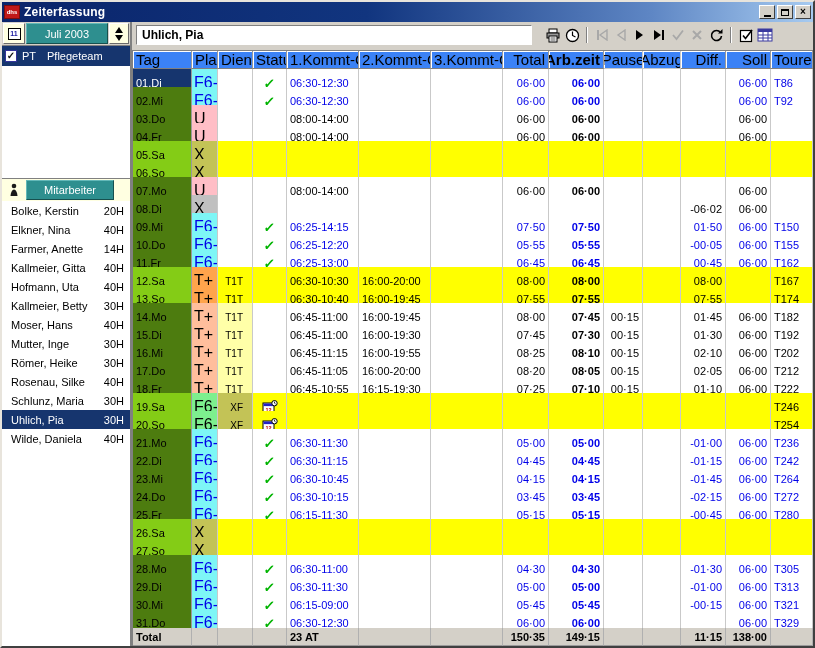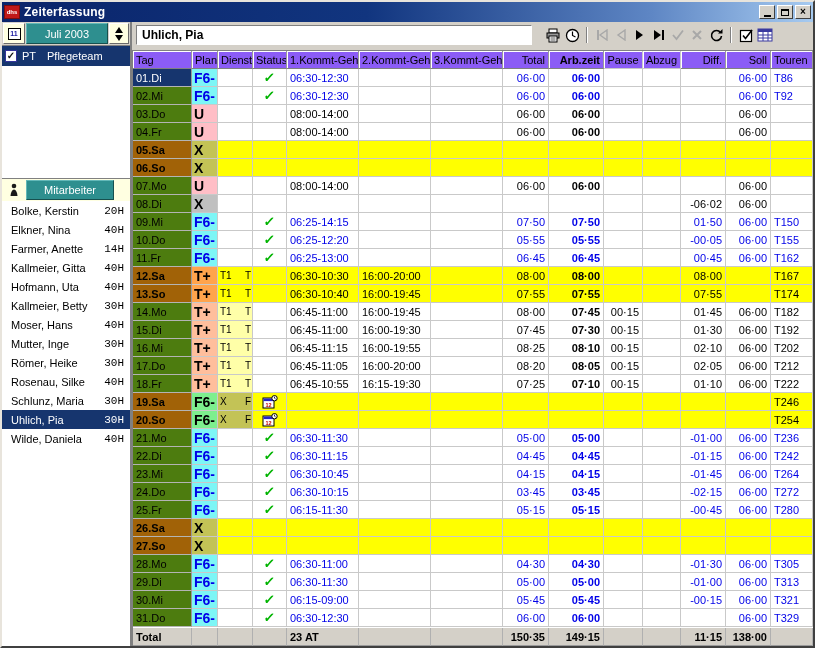--- a/index.html
+++ b/index.html
@@ -48,51 +48,51 @@
   .cbx { width:12px; height:12px; background:#fff; border:1px solid #33339a; color:#111; font-size:10px;
          font-weight:bold; line-height:10px; text-align:center; }
   .grp-code { width:20px; }
 
   .mit-row { height:22px; flex:0 0 22px; display:flex; align-items:stretch; padding:1px; gap:1px; background:#FFFFE1; }
   .mit-row .teal-btn { flex:0 0 88px; }
   .mit-fill { flex:1; background:#FFFFE1; }
 
   .emp-list { flex:1; background:#fff; font-size:11px; overflow:hidden; }
   .emp { height:19px; display:flex; align-items:center; padding:0 6px 0 9px; color:#000; }
-  .emp .h { margin-left:auto;font-family:Liberation Mono, monospace; }
+  .emp .h { margin-left:auto; }
   .emp.sel { background:#16356E; color:#fff; }
 
   
   .topbar { height:26px; flex:0 0 26px; display:flex; align-items:center; padding:2px 4px; gap:12px; background:#D4D0C8; }
   .namefield { width:396px; height:20px; background:#fff; border:1px solid; border-color:#808080 #fff #fff #808080;
                font:bold 12px "Liberation Sans",sans-serif; padding:0 5px; color:#000; }
   .toolbar { display:flex; align-items:center; gap:1px; }
   .tb { width:18px; height:18px; display:flex; align-items:center; justify-content:center; }
   .tsep { width:2px; height:16px; border-left:1px solid #808080; border-right:1px solid #fff; margin:0 4px; }
 
   
   .grid { flex:1; margin-top:2px; border-top:1px solid #808080; border-left:1px solid #808080;
           background:#fff; display:flex; flex-direction:column; min-height:0; overflow:hidden;
           --cols:59px 26px 35px 34px 72px 72px 72px 46px 55px 39px 38px 45px 45px minmax(0,1fr); }
-  .thead { display:grid; grid-template-columns:var(--cols); height:18px; flex:0 0 18px; background:#8b5cf6; font-size:11px; }
+  .thead { display:grid; grid-template-columns:var(--cols); height:18px; flex:0 0 18px; background:#3b82f6; font-size:15px; }
   .th { display:flex; align-items:center; padding:0 3px; border-right:1px solid #9a9a9a; border-bottom:1px solid #808080;
         box-shadow:inset 1px 1px 0 #fff; overflow:hidden; white-space:nowrap; }
   .th.r { justify-content:flex-end; } .th.c { justify-content:center; } .th.b { font-weight:bold; }
 
   .rows { flex:1; display:flex; flex-direction:column; }
   .trow { display:grid; grid-template-columns:var(--cols); height:18px; flex:0 0 18px; font-size:11px; background:#fff; color:#000; }
   .c { display:flex; align-items:center; padding:0 3px; border-right:1px solid #C9C9C9; border-bottom:1px solid #C9C9C9;
        overflow:hidden; white-space:nowrap; }
   .wk .c { background:#FFFF00; }
   .blue .c:not(.tagc) { color:#0000E8; }
   .c.tagc { background:#4d7c0f; color:#000; border-right:1px solid #9a9a9a; border-bottom:1px solid #b4b4b4; }
-  .wk .c.tagc { background:#a16207; font-weight:bold; }
+  .wk .c.tagc { background:#84cc16; font-weight:normal; }
   .c.tagc.sel { background:#16356E; color:#fff; }
-  .planc { font-size:14px; padding:8px 2px;font-weight:bold; }
-  .dienstc { justify-content:space-between; font-size:10px; padding:0 1px 0 2px; }
+  .planc { font-size:16px; padding:14px 2px; }
+  .dienstc { justify-content:flex-end; font-size:10px; padding:0 9px 0 2px; }
   .statusc { justify-content:center; padding:0; }
   .chk { color:#00B400; font-weight:bold; font-size:13px; transform:skewX(-8deg); }
   .c.r { justify-content:flex-end; }
   .c.bold { font-weight:bold; }
   .totalr { display:grid; grid-template-columns:var(--cols); height:18px; flex:0 0 18px; background:#D4D0C8;
             font-size:11px; font-weight:bold; color:#000; }
   .totalr .c { background:#D4D0C8; border-right:1px solid #b0b0b0; border-bottom:1px solid #9a9a9a; }
 </style>
 </head>
 <body>

